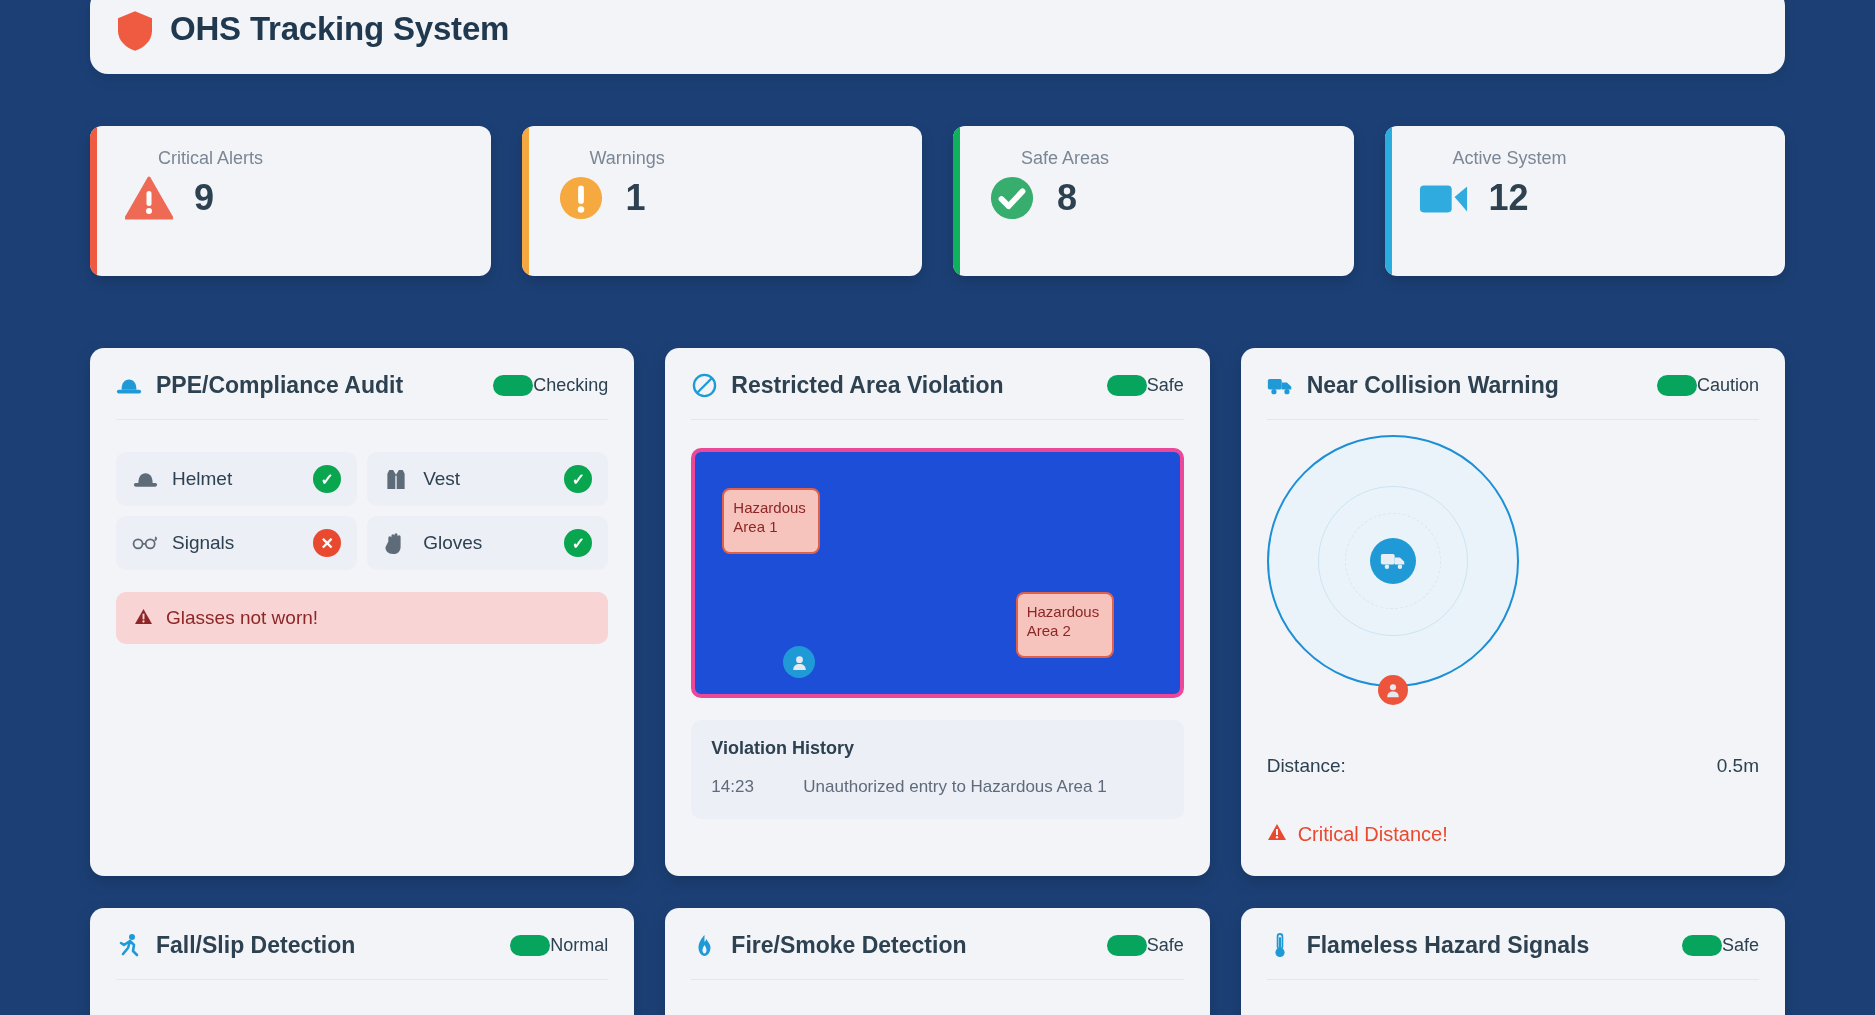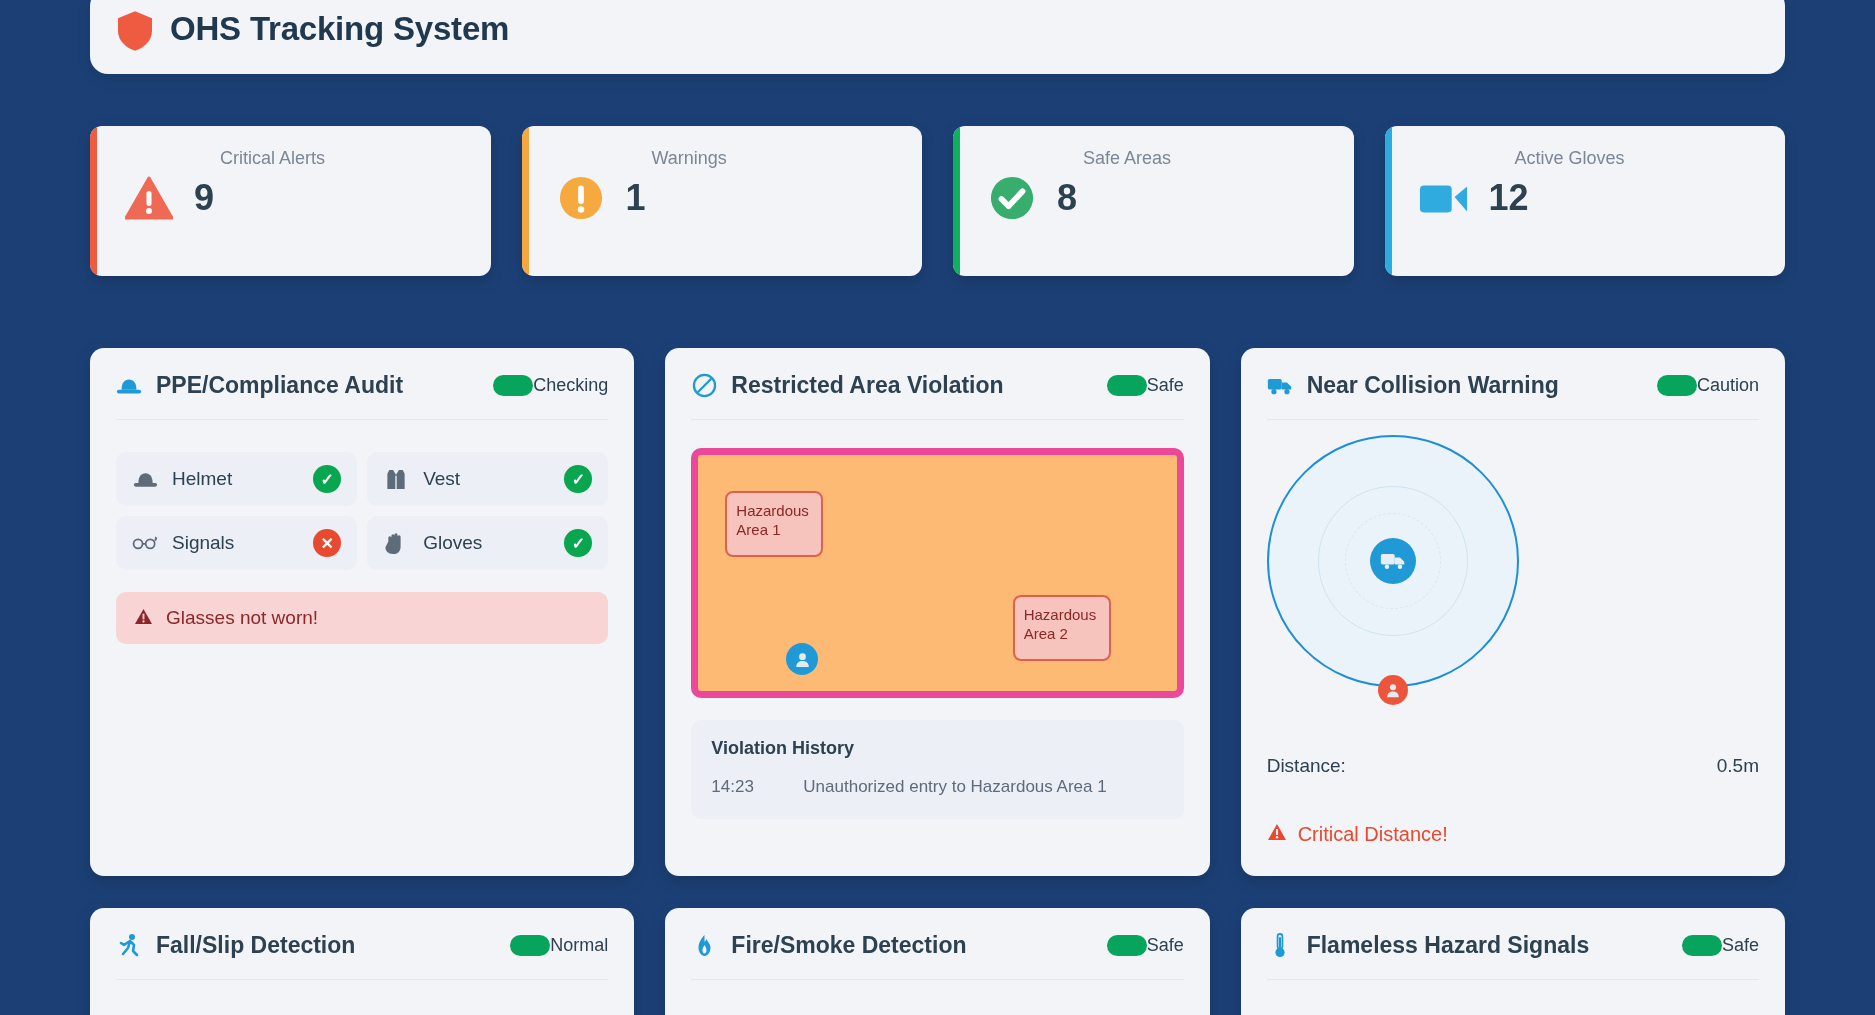--- a/index.html
+++ b/index.html
@@ -49,21 +49,21 @@
     height: 150px;
     position: relative;
     padding: 22px 24px 0 34px;
     box-shadow: 0 5px 14px rgba(0,0,0,.18);
     overflow: hidden;
   }
   .stat-card::before {
     content: ""; position: absolute; left: 0; top: 0; bottom: 0; width: 7px;
     background: var(--accent);
   }
-  .stat-label { font-size: 18px; color: #7b8794; margin-left: 96px; }
+  .stat-label { font-size: 18px; color: #7b8794; margin-left: 34px; }
   .stat-body { display: flex; align-items: center; gap: 20px; margin-top: 4px; }
   .stat-icon { width: 50px; height: 50px; flex: none; display: flex; align-items: center; justify-content: center; }
   .stat-value { font-size: 36px; font-weight: 700; color: #2d4150; line-height: 1; }
 
   
   .panels {
     display: grid; grid-template-columns: repeat(3, 1fr);
     gap: 31px; margin-top: 72px;
   }
   .panel {
@@ -100,21 +100,21 @@
   .badge-bad { background: #e8492f; }
   .ppe-alert {
     margin-top: 22px; background: #f8d4d4; border-radius: 10px;
     height: 52px; display: flex; align-items: center; gap: 13px;
     padding: 0 18px;
   }
   .ppe-alert-text { font-size: 19px; color: #8d2727; font-weight: 400; }
 
   
   .zone-map {
-    margin-top: 28px; background: #fdba74; border: 7px solid #ec4899;
+    margin-top: 28px; background: #1d4ed8; border: 4px solid #ec4899;
     border-radius: 10px; height: 250px; position: relative;
   }
   .zone {
     position: absolute; background: #f6c4bd; border: 2px solid #e0604b;
     border-radius: 8px; padding: 8px 9px;
     font-size: 15px; color: #8d2727; line-height: 1.28;
   }
   .zone-1 { left: 27px; top: 36px; width: 98px; height: 66px; }
   .zone-2 { right: 66px; top: 140px; width: 98px; height: 66px; }
   .person-dot {
@@ -220,21 +220,21 @@
           <svg viewBox="0 0 48 48" width="46" height="46">
               <circle cx="24" cy="24" r="22" fill="#37ae6e"></circle>
               <path d="M13 25 L20.5 32.5 L35 17" stroke="#fff" stroke-width="6" fill="none" stroke-linecap="round" stroke-linejoin="round"></path>
             </svg>
         </span>
         <span class="stat-value">8</span>
       </div>
     </div>
 
     <div class="stat-card" style="--accent:#2bacdf">
-      <div class="stat-label">Active Gloves</div>
+      <div class="stat-label">Active System</div>
       <div class="stat-body">
         <span class="stat-icon">
           <svg viewBox="0 0 52 36" width="50" height="36">
               <rect x="1" y="5" width="33" height="28" rx="4" fill="#2fabe0"></rect>
               <path d="M37 17 L50 6 V32 Z" fill="#2fabe0"></path>
             </svg>
         </span>
         <span class="stat-value">12</span>
       </div>
     </div>

